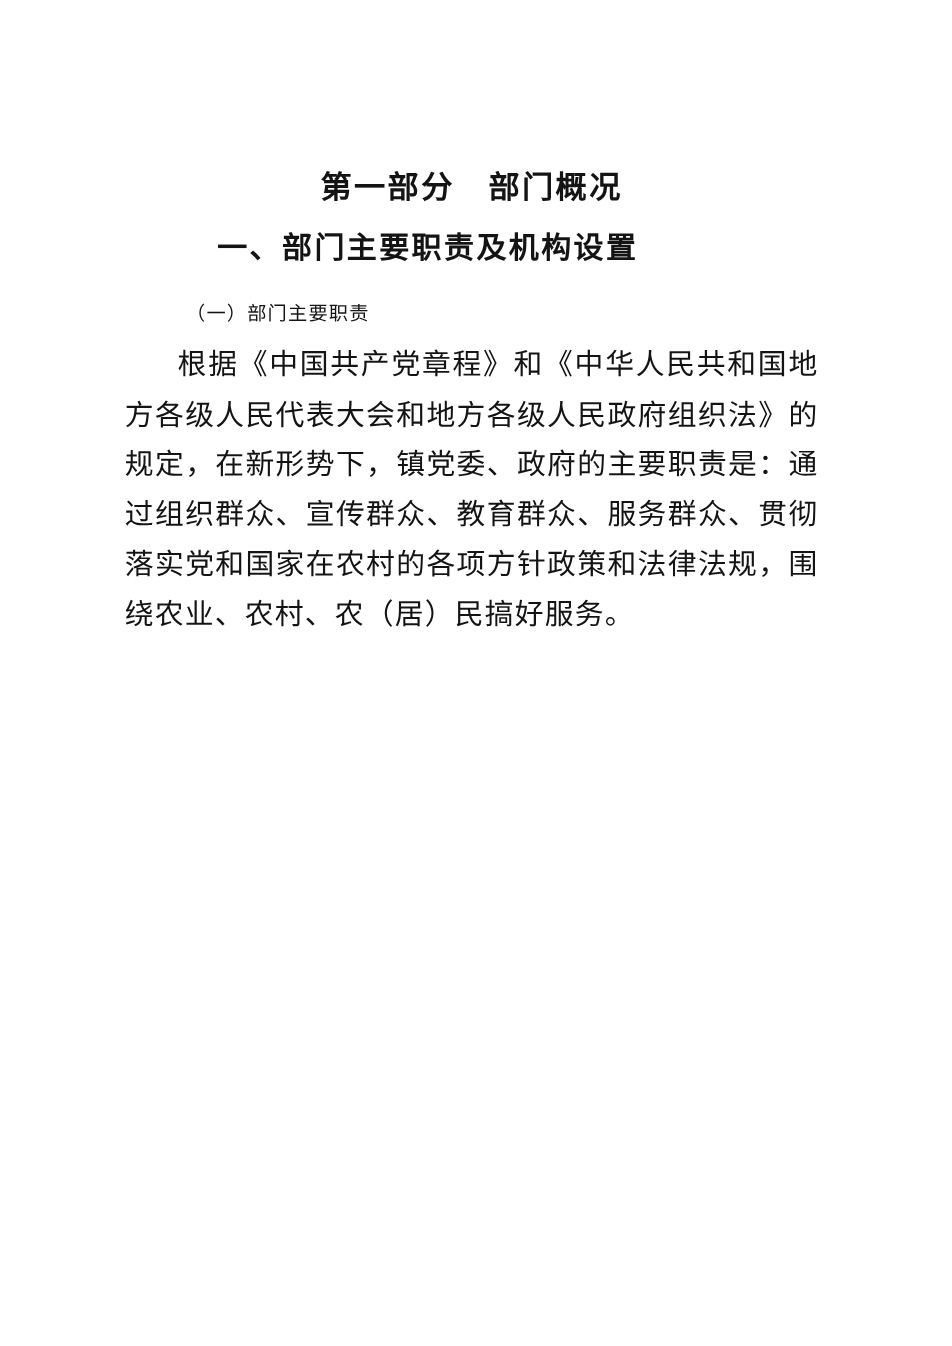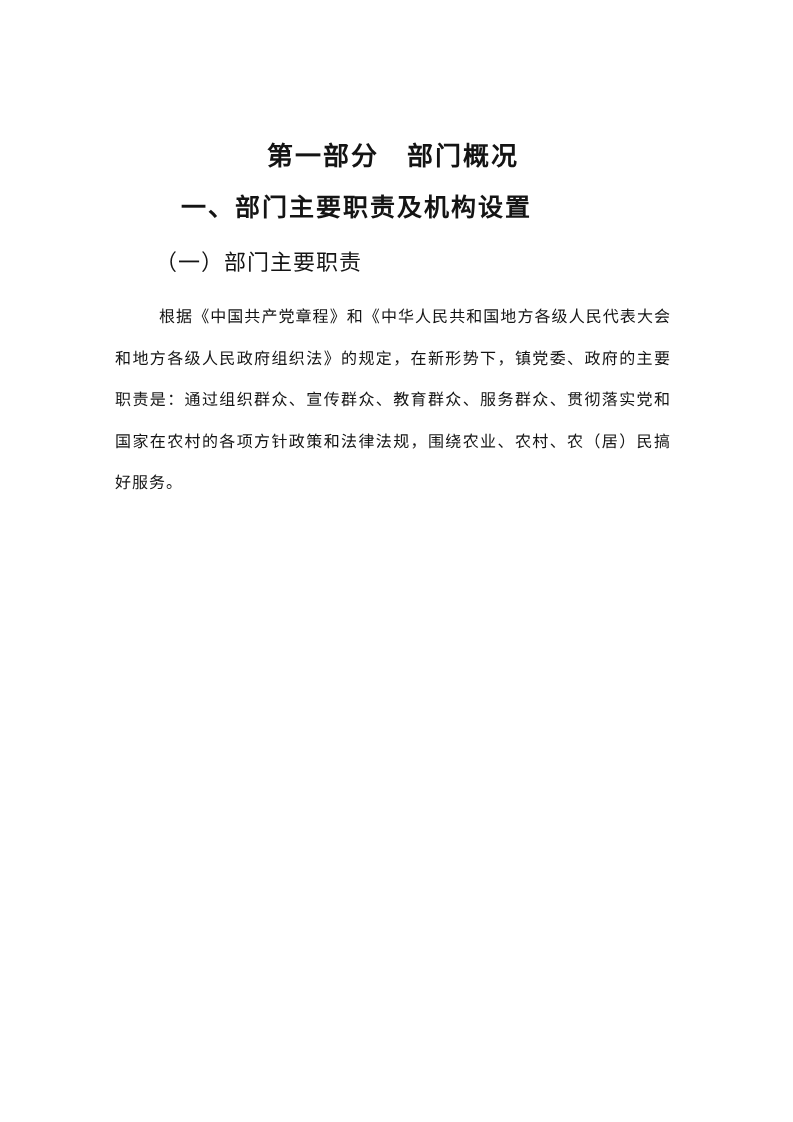--- a/index.html
+++ b/index.html
@@ -36,30 +36,30 @@
     font-family: "Liberation Sans", "DejaVu Sans", sans-serif;
     font-size: 25px;
     font-weight: bold;
     line-height: 38px;
     text-indent: 62px;
     letter-spacing: 2px;
   }
   .sub-heading {
     margin: 0;
     font-family: "Liberation Serif", "DejaVu Serif", serif;
-    font-size: 22px;
+    font-size: 16px;
     font-weight: normal;
     line-height: 42px;
     text-indent: 52px;
     letter-spacing: 1px;
   }
   .body-paragraph {
-    margin: 12px;
+    margin: 1px;
     font-family: "Liberation Serif", "DejaVu Serif", serif;
-    font-size: 16px;
+    font-size: 24px;
     line-height: 41.6px;
     text-indent: 44px;
     letter-spacing: 1px;
     text-align: justify;
     text-justify: inter-character;
   }
 </style>
 </head>
 <body>
 

